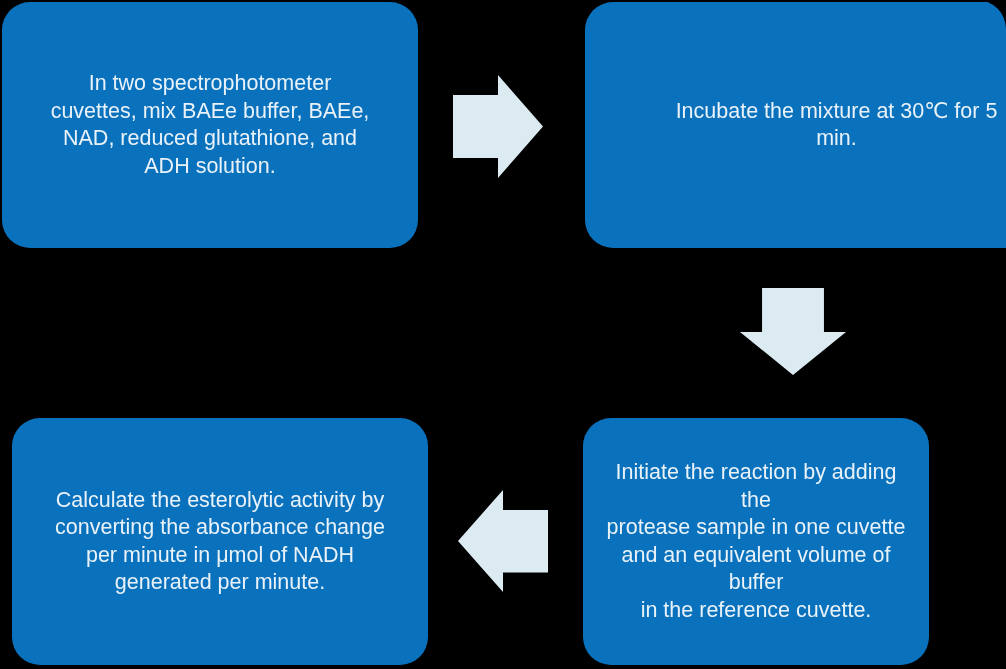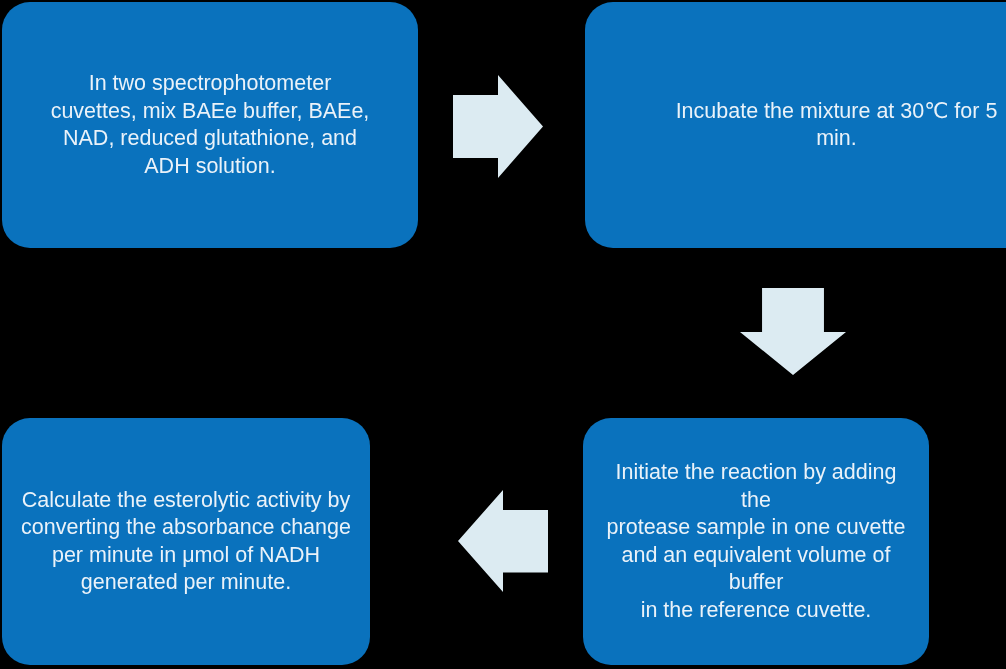--- a/index.html
+++ b/index.html
@@ -12,20 +12,21 @@
     margin: 0;
     padding: 0;
     background: var(--bg-color);
   }
   .canvas {
     position: relative;
     width: 1006px;
     height: 669px;
     background: var(--bg-color);
     overflow: hidden;
+    border-radius: 29px;
   }
   .step-box {
     position: absolute;
     background: var(--box-fill);
     border-radius: 28px;
     display: flex;
     align-items: center;
     justify-content: center;
     box-sizing: border-box;
     padding: 10px 16px;
@@ -38,21 +39,21 @@
     text-align: center;
     white-space: pre-line;
   }
   .arrow {
     position: absolute;
     background: var(--arrow-fill);
   }
   .pos-box-1 { left: 2px;   top: 2px;   width: 416px; height: 246px; }
   .pos-box-2 { left: 585px; top: 2px;   width: 503px; height: 246px; }
   .pos-box-3 { left: 583px; top: 418px; width: 346px; height: 247px; }
-  .pos-box-4 { left: 2px;   top: 418px; width: 368px; height: 247px; }
+  .pos-box-4 { left: 12px;   top: 418px; width: 416px; height: 247px; }
   .arrow-right {
     left: 453px; top: 75px; width: 90px; height: 103px;
     clip-path: polygon(0 19.5%, 50% 19.5%, 50% 0, 100% 50%, 50% 100%, 50% 80.5%, 0 80.5%);
   }
   .arrow-down {
     left: 740px; top: 288px; width: 106px; height: 87px;
     clip-path: polygon(20.8% 0, 79.2% 0, 79.2% 50.5%, 100% 50.5%, 50% 100%, 0 50.5%, 20.8% 50.5%);
   }
   .arrow-left {
     left: 458px; top: 490px; width: 90px; height: 102px;

